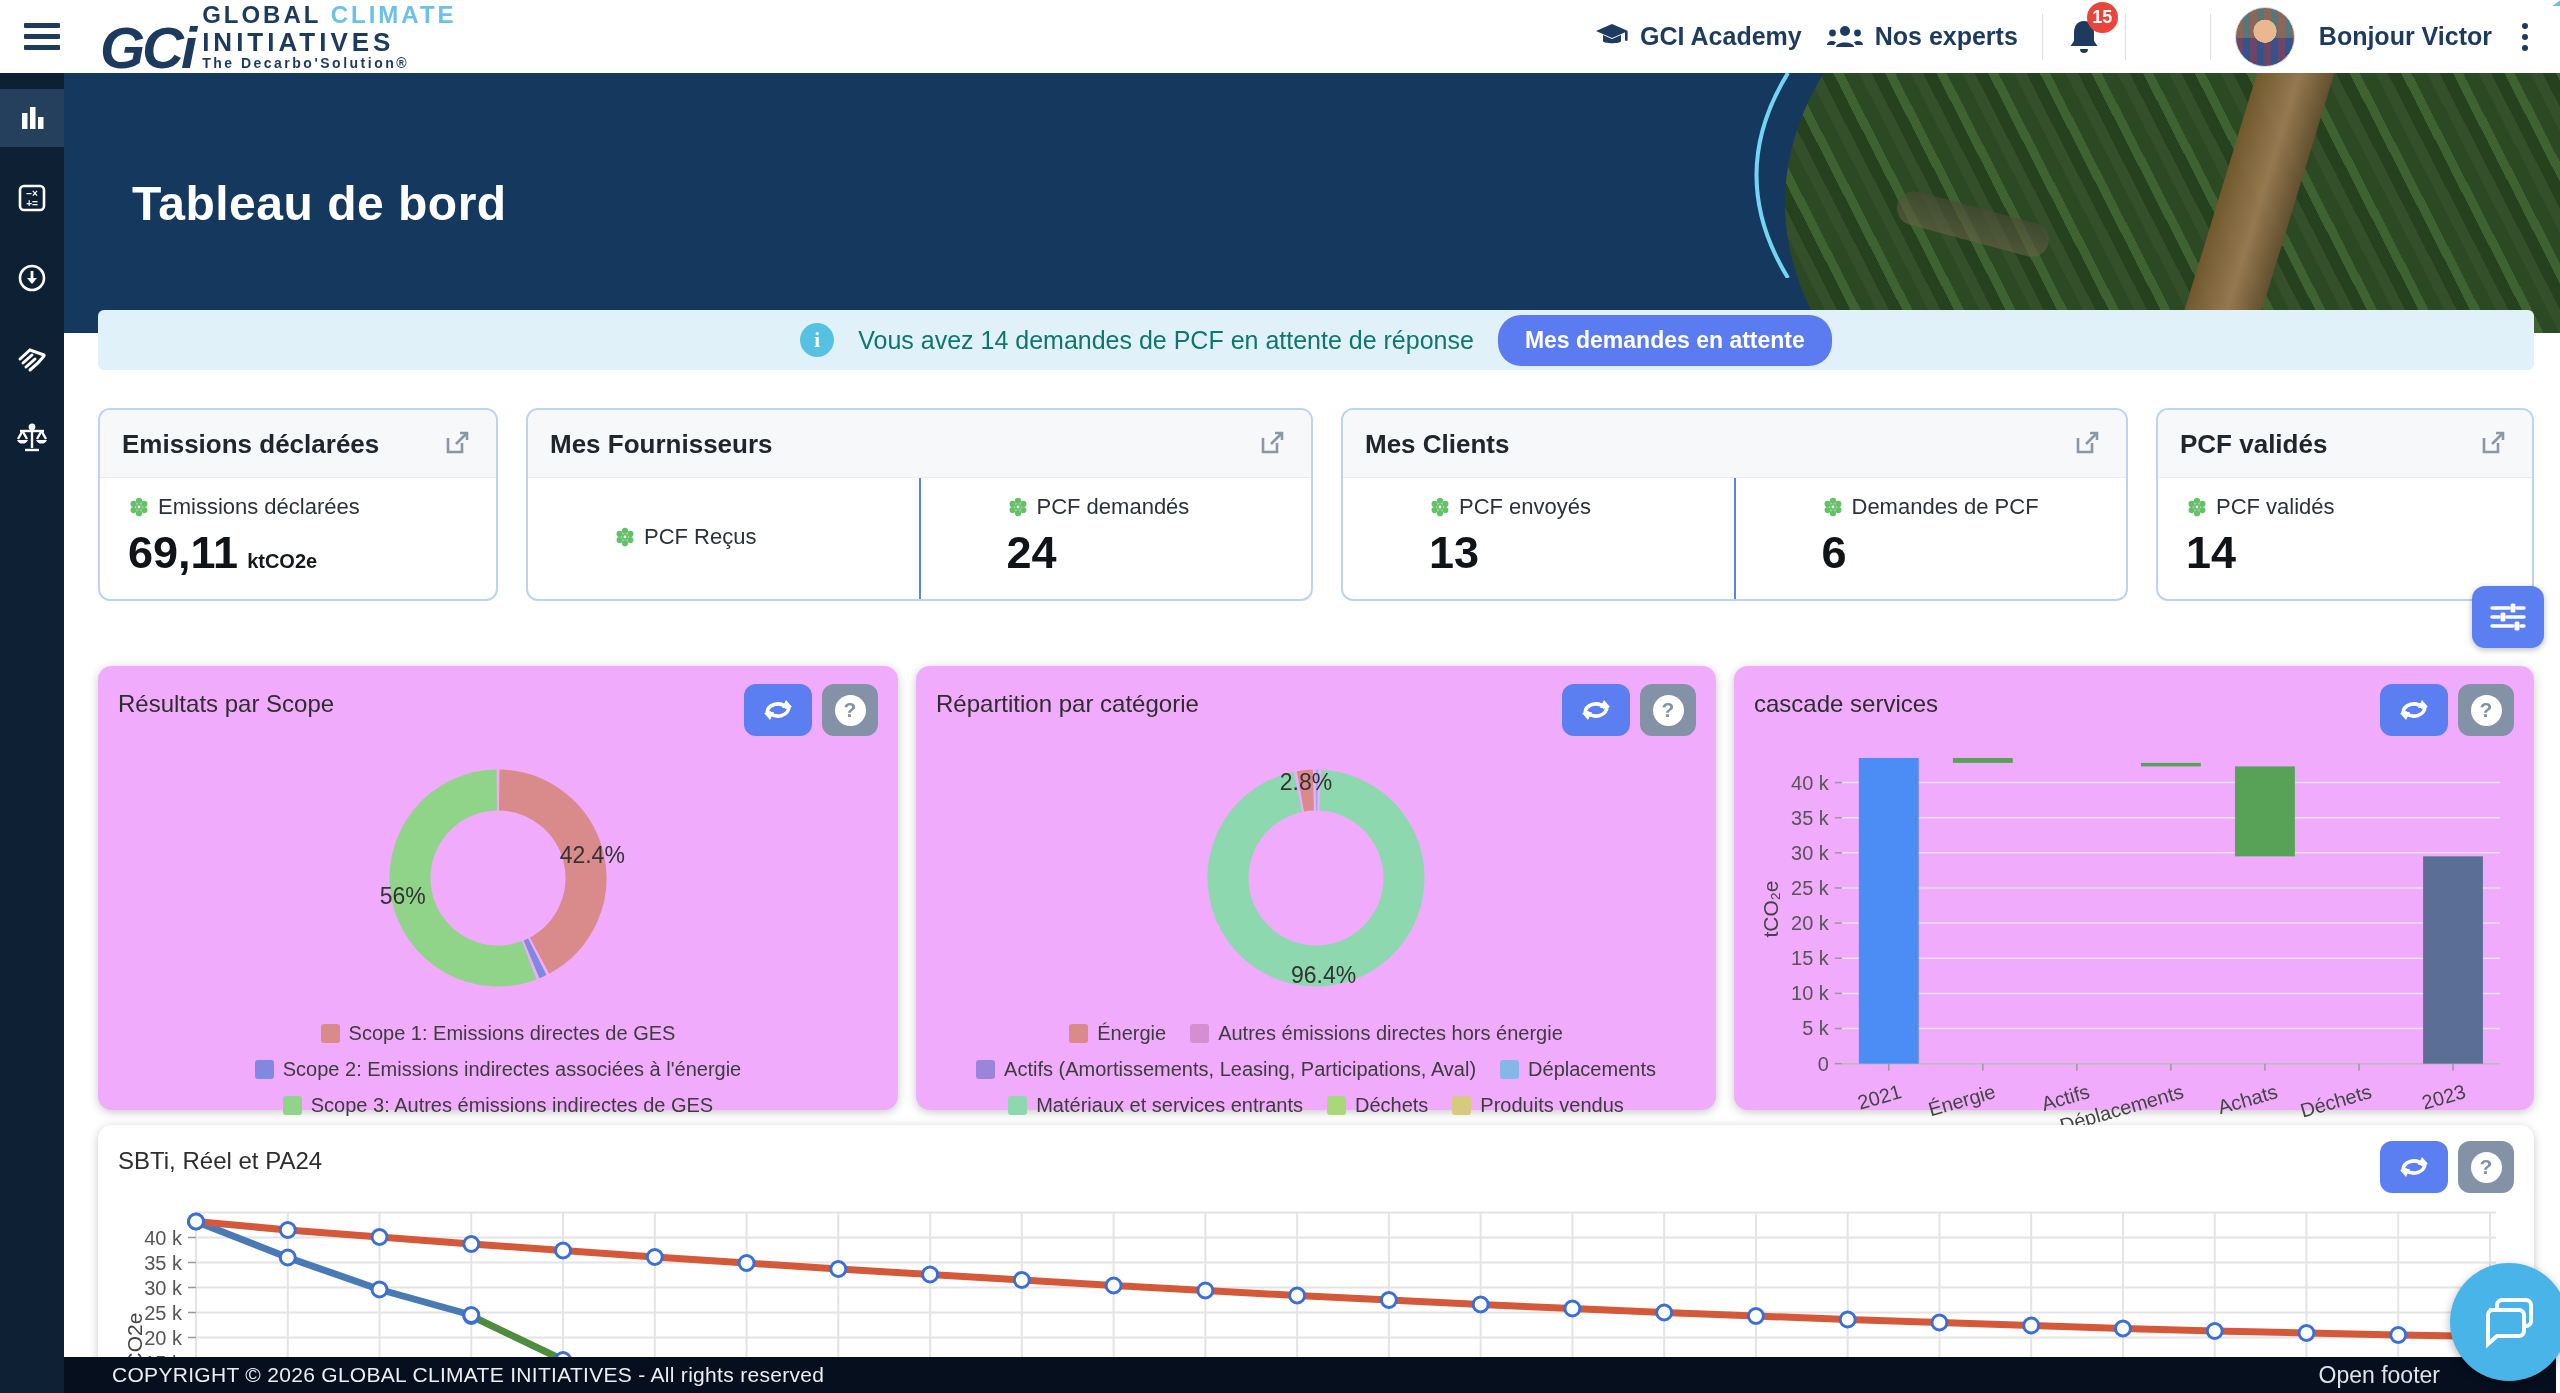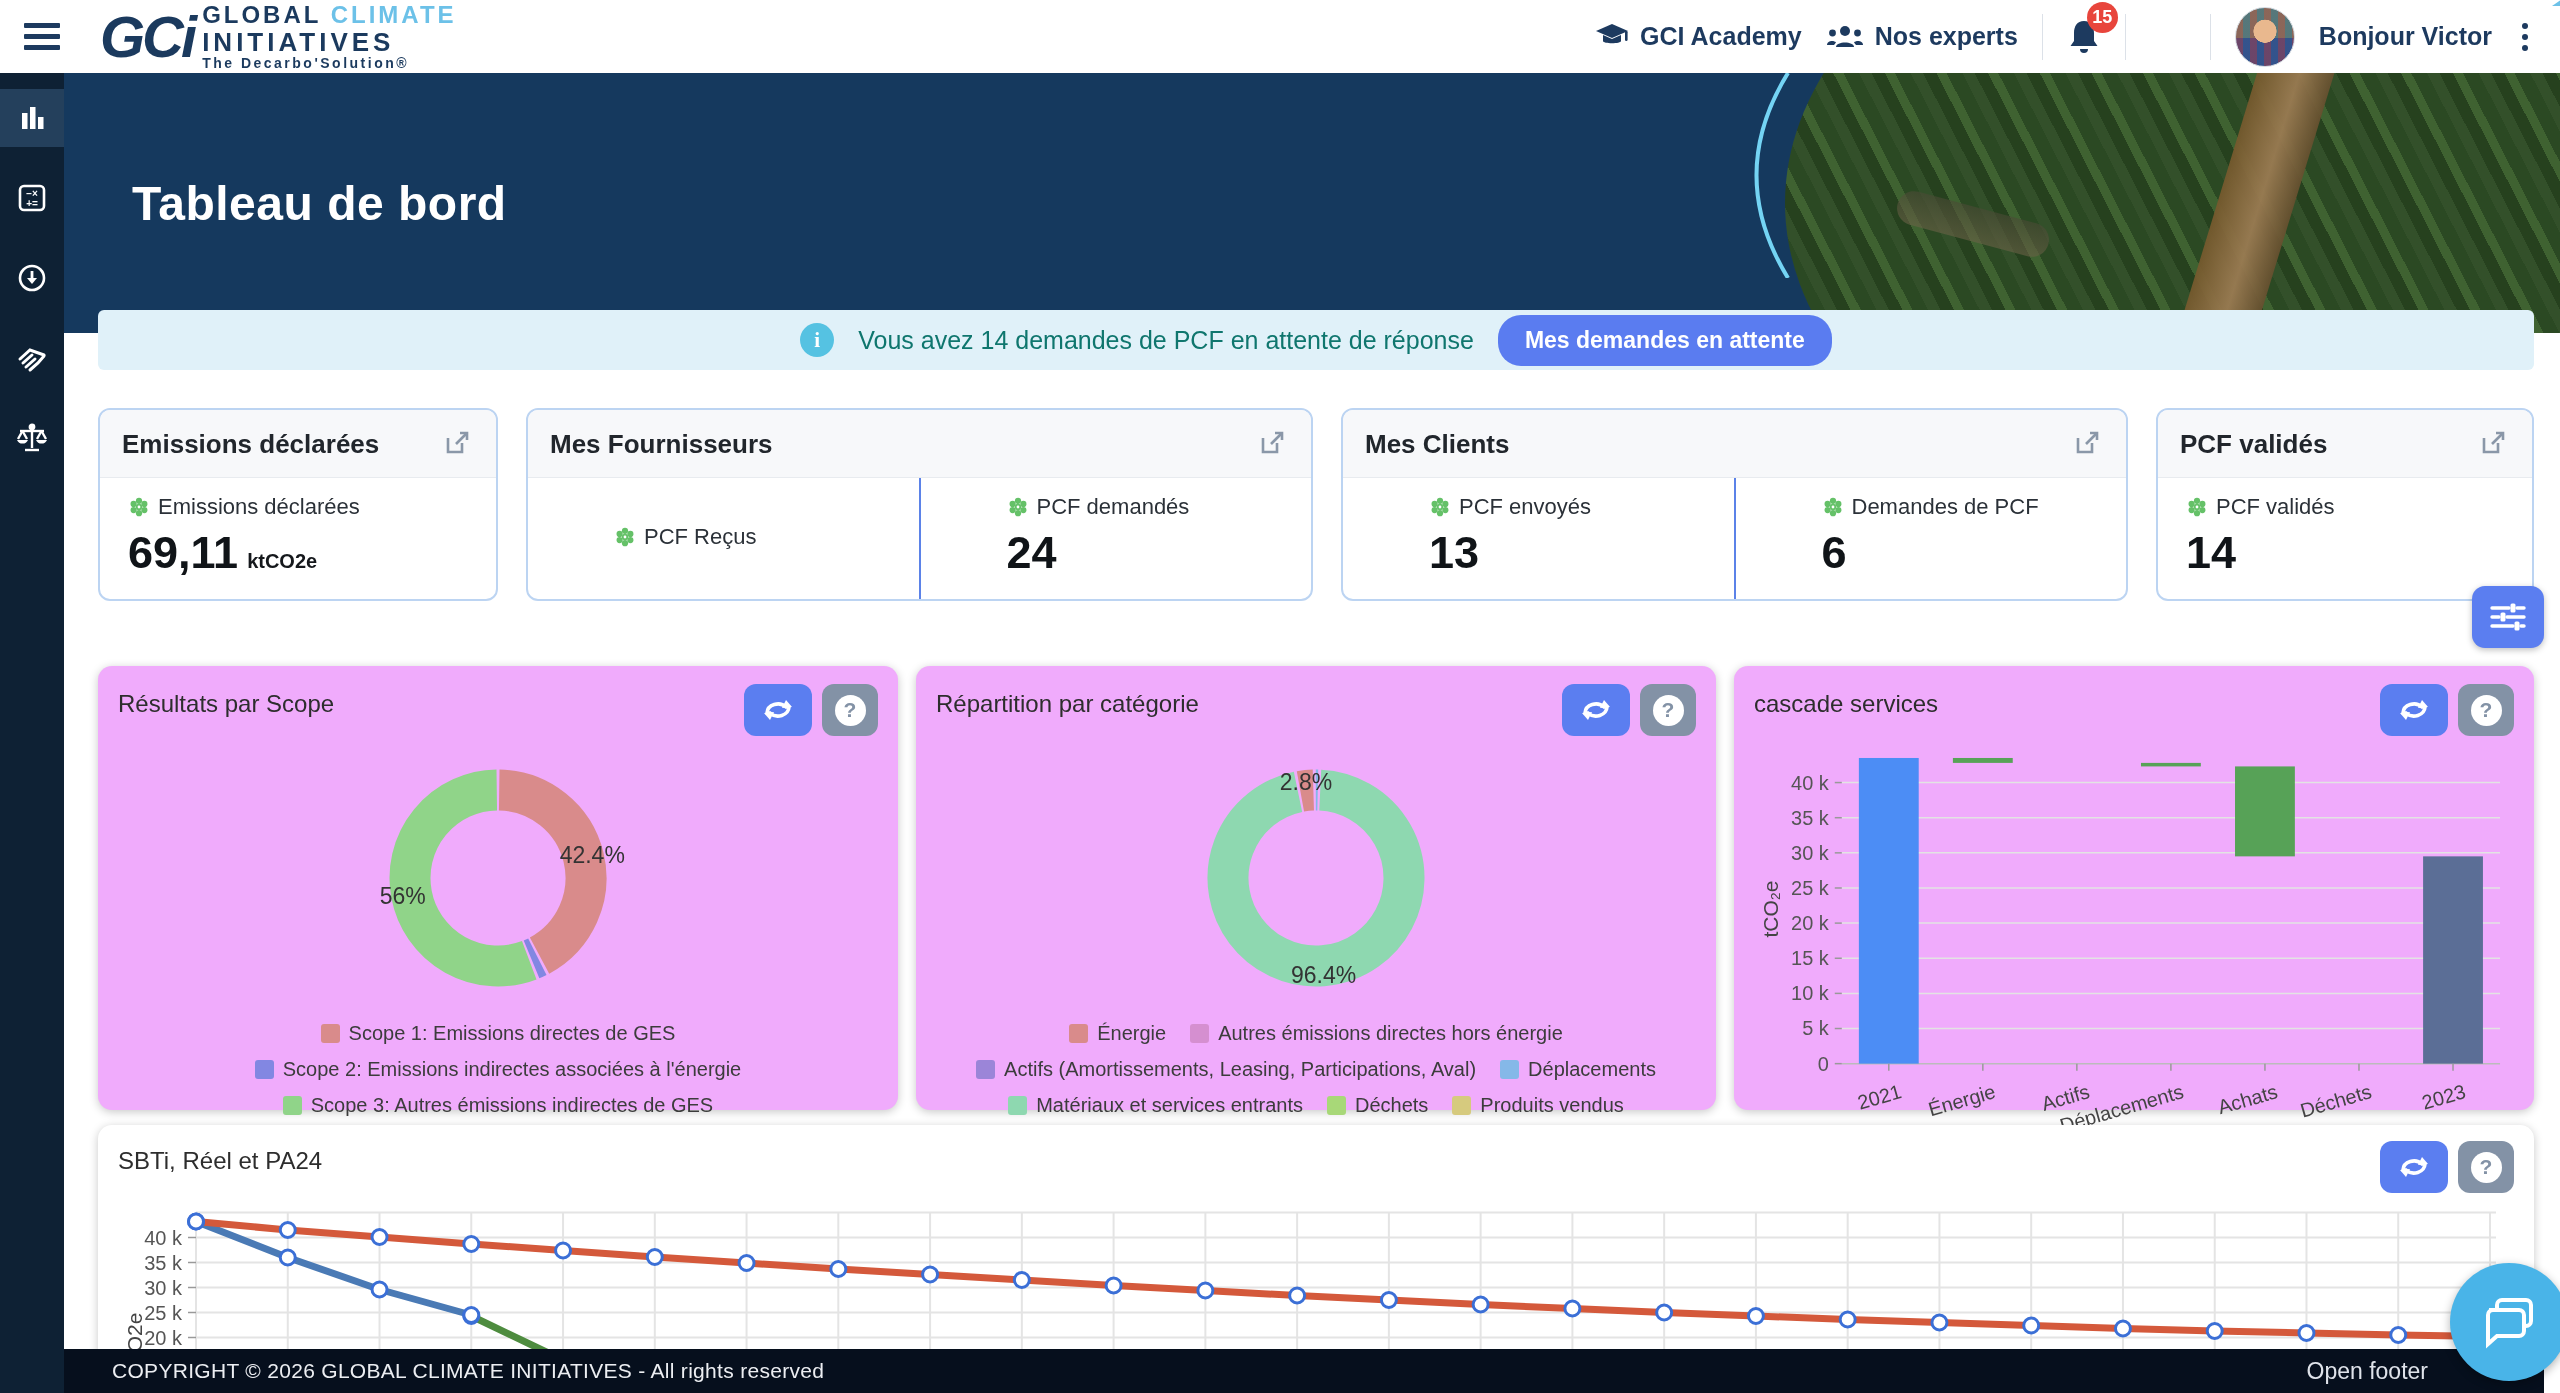--- a/index.html
+++ b/index.html
@@ -4,21 +4,21 @@
 <style>
   html,body{margin:0;padding:0;background:#fff;}
   #screen{position:relative;width:2560px;height:1393px;overflow:hidden;background:#fff;
           font-family:"Liberation Sans",sans-serif;}
 
   
   .topbar{position:absolute;top:0;left:0;right:0;height:73px;background:#fff;display:flex;
           align-items:center;z-index:30;}
   .hamburger{margin-left:24px;width:36px;display:flex;flex-direction:column;gap:6px;cursor:pointer;}
   .hamburger span{height:5px;background:#1d3a5f;border-radius:1px;}
-  .logo{display:flex;align-items:center;margin-left:40px;gap:8px;cursor:pointer;}
+  .logo{display:flex;align-items:flex-end;margin-left:40px;gap:8px;cursor:pointer;}
   .logo-gci{font-size:58px;line-height:46px;font-weight:800;font-style:italic;color:#1b3a5e;letter-spacing:-3px;position:relative;}
   .logo-leaf{position:absolute;top:-8px;right:-12px;width:20px;height:14px;background:#6cc1e8;
              clip-path:polygon(0 100%,100% 0,55% 100%);}
   .logo-text{display:flex;flex-direction:column;line-height:1.08;}
   .logo-l1{font-size:24px;font-weight:800;letter-spacing:3px;color:#1b3a5e;}
   .logo-l1 .climate{color:#6cc1e8;}
   .logo-l2{font-size:26px;font-weight:800;letter-spacing:4px;color:#1b3a5e;}
   .logo-tag{font-size:14px;font-weight:700;letter-spacing:2.5px;color:#1b3a5e;}
   .topnav{margin-left:auto;display:flex;align-items:center;gap:24px;margin-right:26px;
           color:#1d3a5f;font-weight:700;font-size:25px;}
@@ -98,21 +98,21 @@
   .help-circle{width:31px;height:31px;border-radius:50%;background:#fff;color:#8392a6;font-size:21px;
                font-weight:800;display:flex;align-items:center;justify-content:center;}
   .donut-wrap{display:flex;flex-direction:column;align-items:center;}
   .legend{display:flex;flex-wrap:wrap;justify-content:center;column-gap:24px;row-gap:13px;margin-top:4px;}
   .legend-item{display:flex;align-items:center;gap:9px;font-size:20px;color:#3c3c3c;cursor:pointer;}
   .legend-swatch{width:19px;height:19px;border-radius:3px;flex:0 0 auto;}
 
   .sbti-card{margin:15px 26px 0 34px;background:#fff;border-radius:14px;box-shadow:0 2px 10px rgba(0,0,0,.22);
              padding:16px 20px;height:480px;box-sizing:border-box;position:relative;}
 
-  footer.appfooter{position:absolute;left:0;right:16px;bottom:0;height:44px;background:#060f1d;
+  footer.appfooter{position:absolute;left:0;right:4px;bottom:0;height:36px;background:#060f1d;
          display:flex;align-items:center;z-index:45;}
   .copyright{margin-left:112px;color:#eceef2;font-size:21px;letter-spacing:.3px;}
   .open-footer{margin-left:auto;margin-right:110px;color:#dfe3ea;font-size:23px;cursor:pointer;background:none;border:none;font-family:inherit;}
 
   .chat-fab{position:absolute;right:-8px;bottom:12px;width:118px;height:118px;border-radius:50%;
             background:#49b4e8;z-index:60;display:flex;align-items:center;justify-content:center;
             cursor:pointer;border:none;box-shadow:0 3px 10px rgba(0,0,0,.3);}
 
   svg text{font-family:"Liberation Sans",sans-serif;}
 </style>

